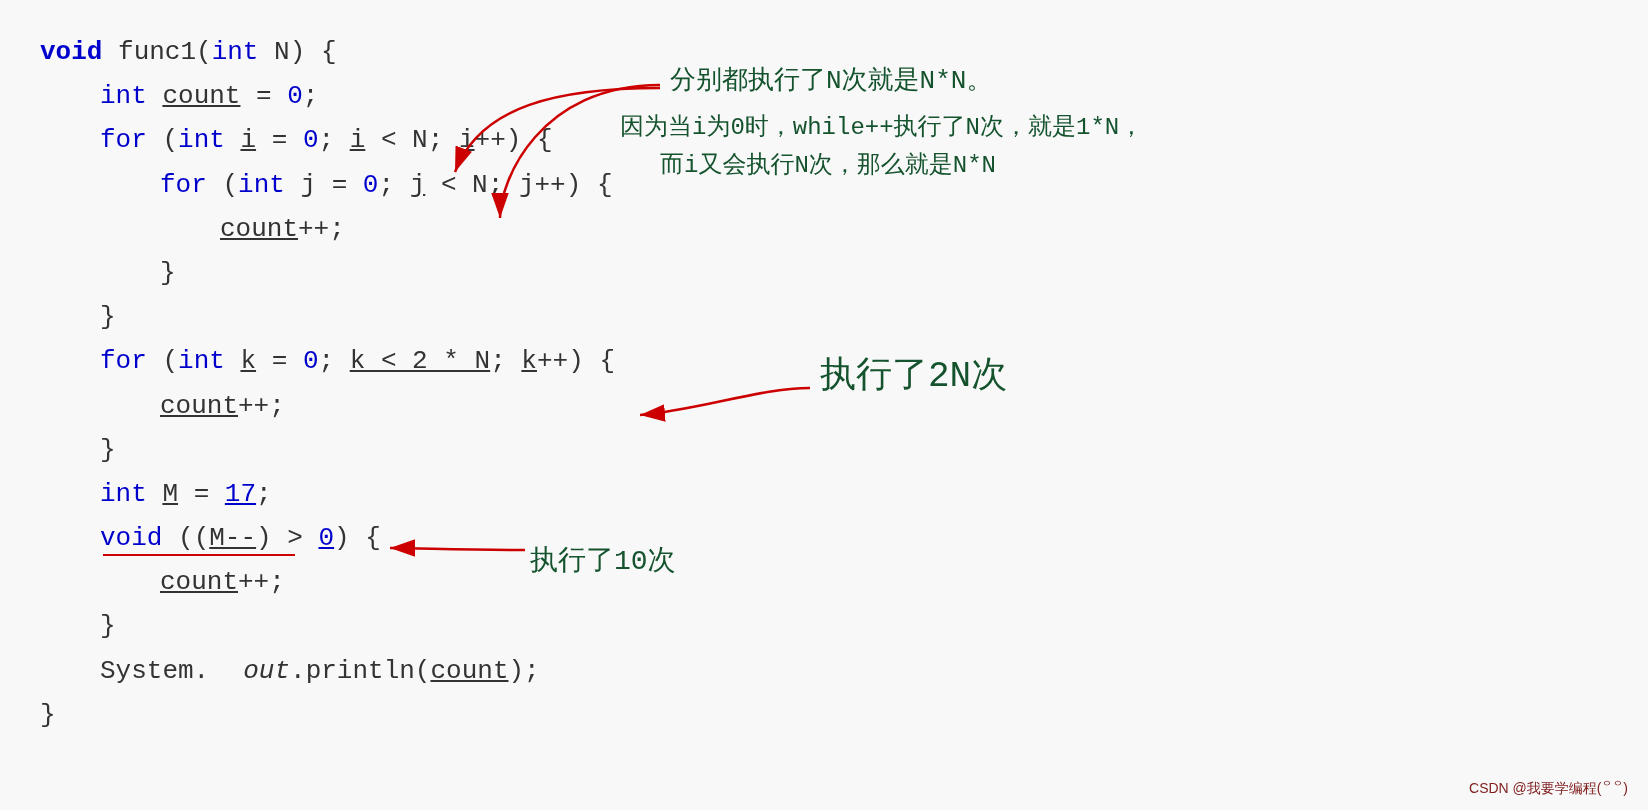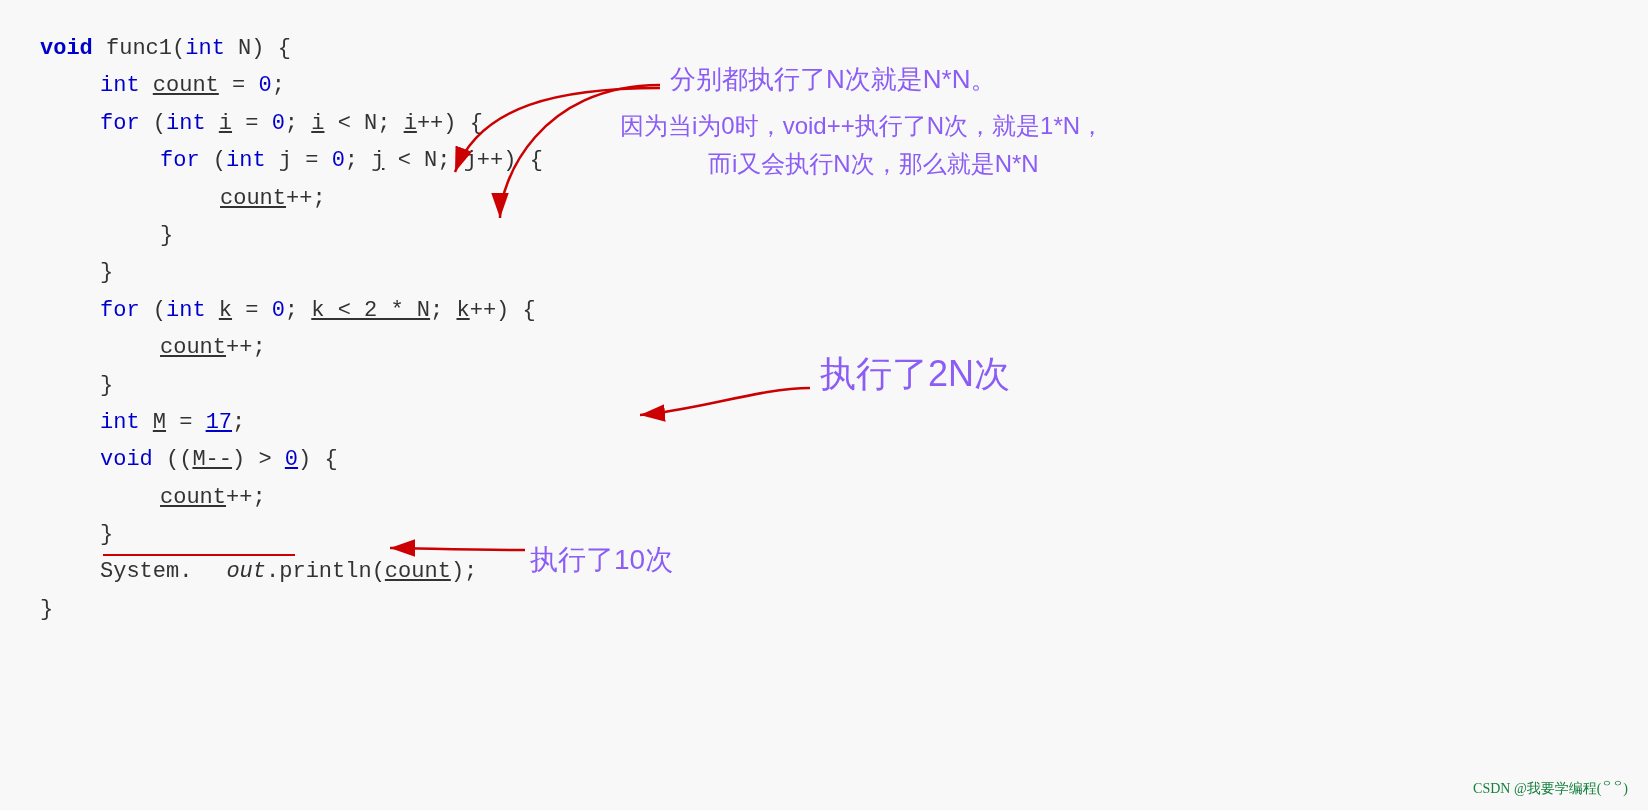--- a/index.html
+++ b/index.html
@@ -9,55 +9,55 @@
       width: 1648px;
       min-height: 810px;
       position: relative;
       overflow: hidden;
     }
     .main-container {
       padding: 30px 40px;
       position: relative;
     }
     .code-block {
-      font-size: 22px;
+      font-size: 26px;
       line-height: 1.7;
       color: #333;
     }
     .kw { color: #0000cc; font-weight: bold; }
     .kw2 { color: #0000cc; }
     .num { color: #0000cc; }
     .italic { font-style: italic; margin-left: 34px; }
     .underline { text-decoration: underline; }
     .indent1 { padding-left: 60px; }
     .indent2 { padding-left: 120px; }
     .indent3 { padding-left: 180px; }
     .line { display: block; }
     .annotation {
       position: absolute;
-      color: #8b5cf6;
-      font-family: Liberation Sans, sans-serif;
+      color: #14532d;
+      font-family: Liberation Mono, monospace;
       font-size: 26px;
       font-weight: normal;
     }
     svg.arrows {
       position: absolute;
       top: 0;
       left: 0;
       width: 1648px;
       height: 810px;
       pointer-events: none;
     }
     .watermark {
       position: absolute;
       bottom: 12px;
       right: 20px;
       font-size: 14px;
-      color: #15803d;
-      font-family: Liberation Serif, serif;
+      color: #7f1d1d;
+      font-family: Liberation Sans, sans-serif;
     }
   </style>
 </head>
 <body>
 
 <div class="main-container">
 
   <div class="code-block">
 
     <span class="line">
@@ -116,22 +116,22 @@
     <span class="line indent1">}</span>
 
     <span class="line indent1">
       System.<span class="italic">out</span>.println(<span class="underline">count</span>);
     </span>
 
     <span class="line">}</span>
   </div>
 
   <div class="annotation" style="top: 62px; left: 670px;">分别都执行了N次就是N*N。</div>
-  <div class="annotation" style="top: 110px; left: 620px; font-size:24px;">因为当i为0时，void++执行了N次，就是1*N，</div>
-  <div class="annotation" style="top: 148px; left: 660px; font-size:24px;margin-left:48px;">而i又会执行N次，那么就是N*N</div>
+  <div class="annotation" style="top: 110px; left: 620px; font-size:24px;">因为当i为0时，while++执行了N次，就是1*N，</div>
+  <div class="annotation" style="top: 148px; left: 660px; font-size:24px;">而i又会执行N次，那么就是N*N</div>
   <div class="annotation" style="top: 350px; left: 820px; font-size:36px;">执行了2N次</div>
   <div class="annotation" style="top: 530px; left: 530px; font-size:28px;margin-top:11px;">执行了10次</div>
 
   <svg class="arrows">
 
     <defs>
       <marker id="arrowhead-red" markerWidth="10" markerHeight="7" refX="10" refY="3.5" orient="auto">
         <polygon points="0 0, 10 3.5, 0 7" fill="#cc0000"></polygon>
       </marker>
     </defs>

